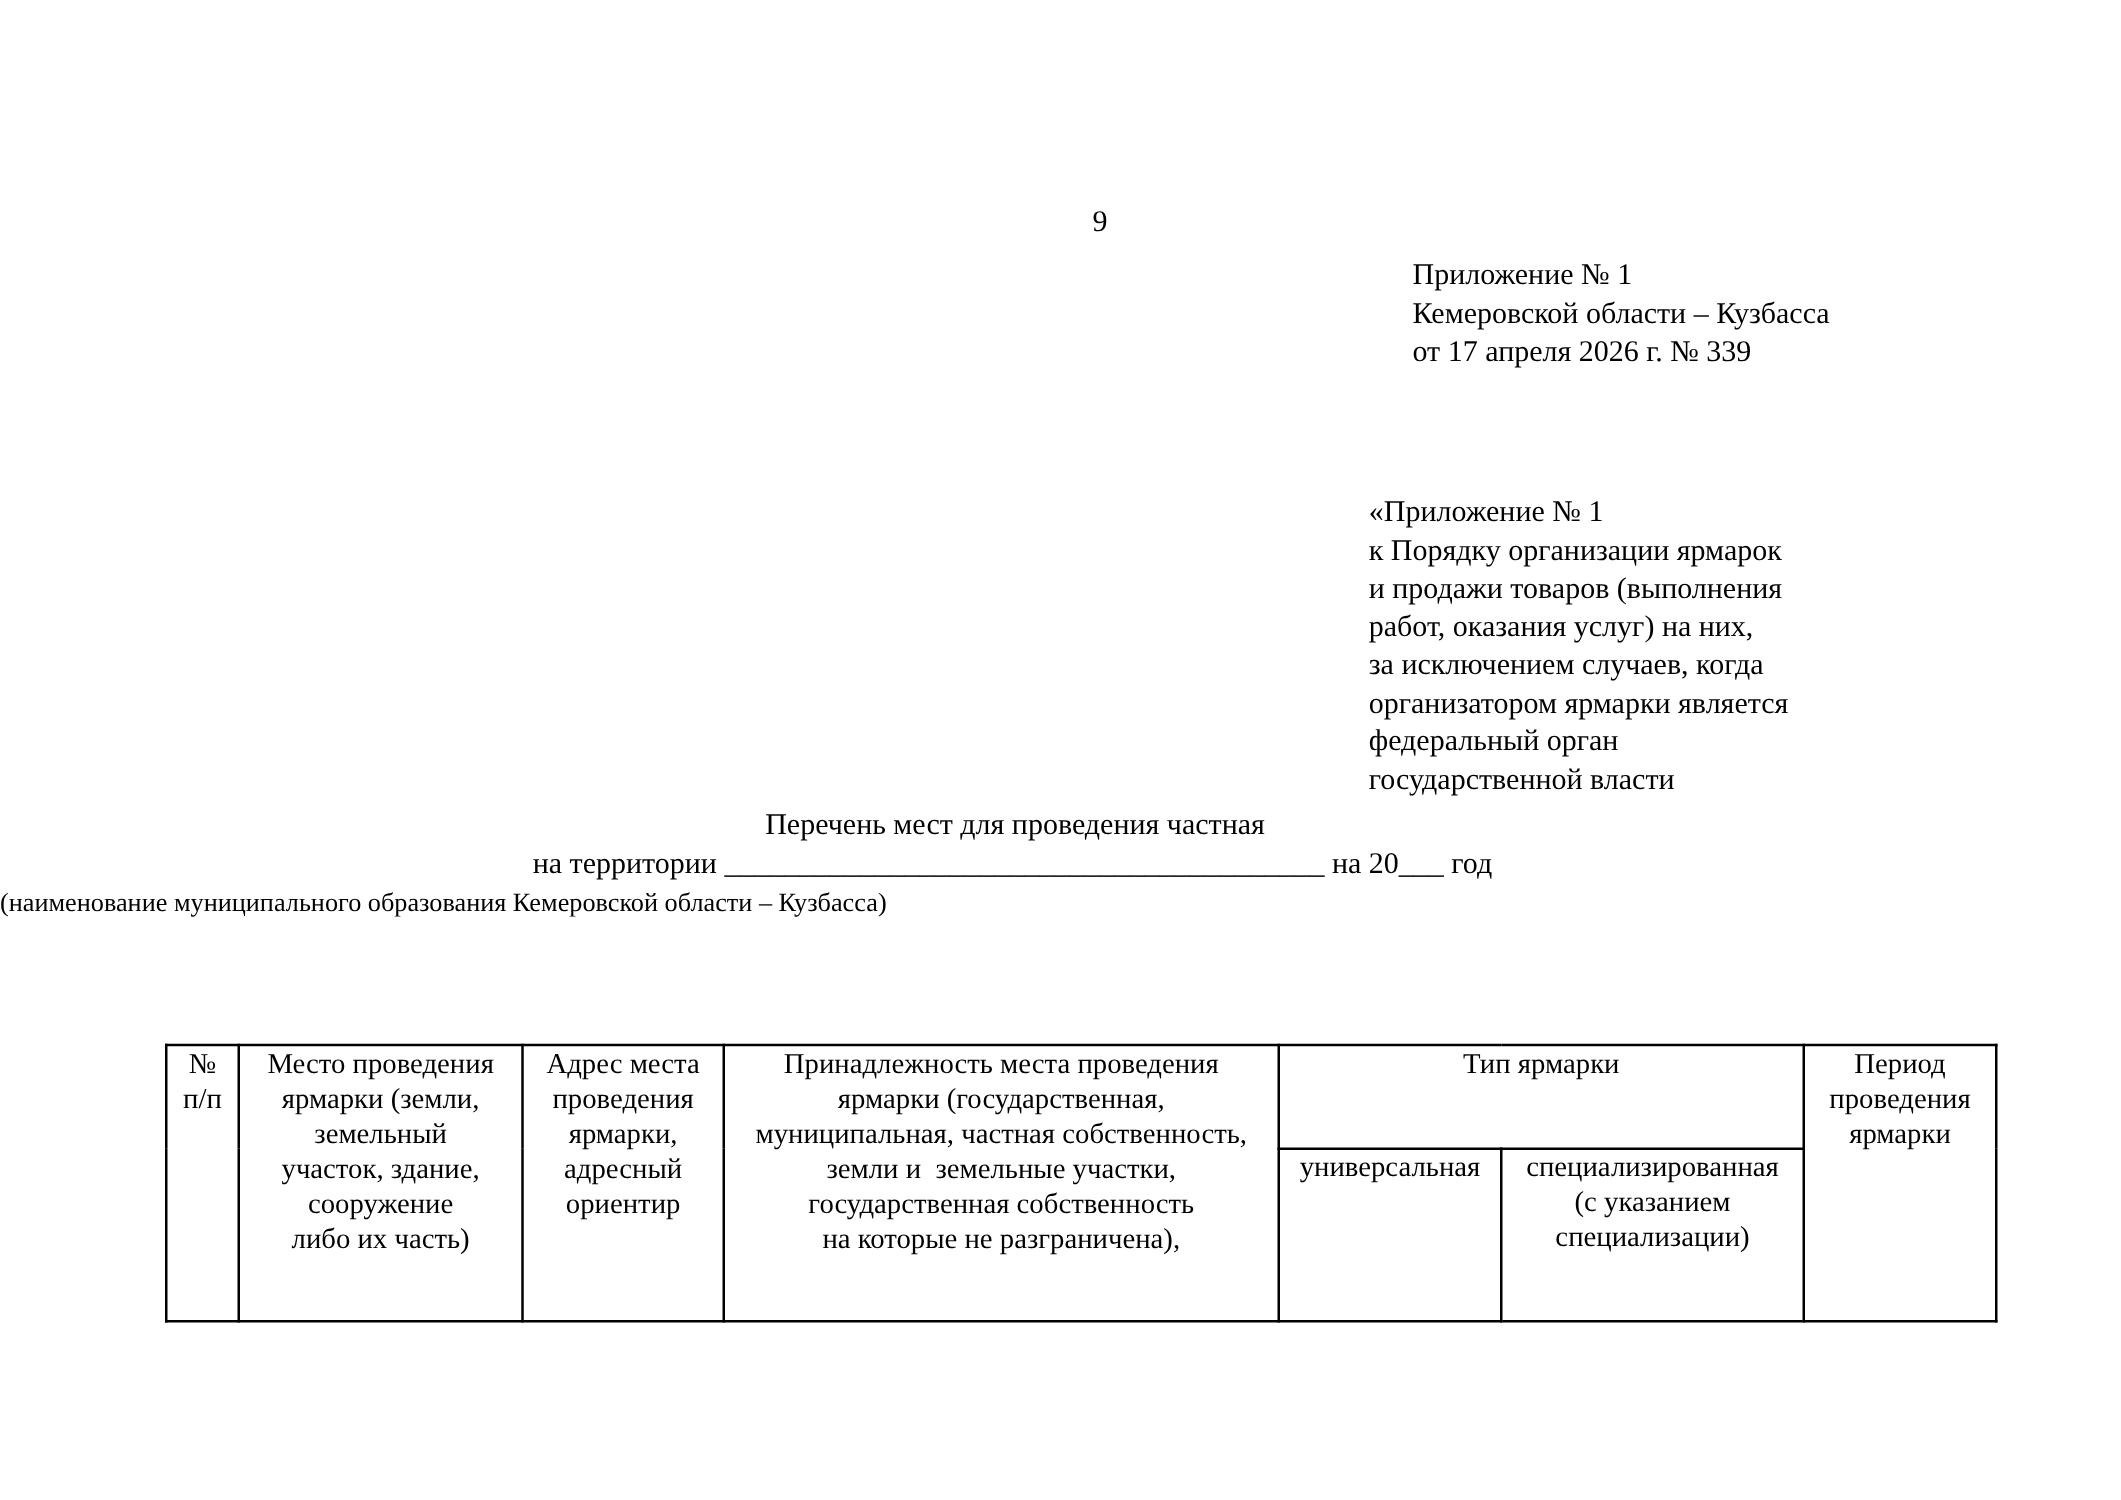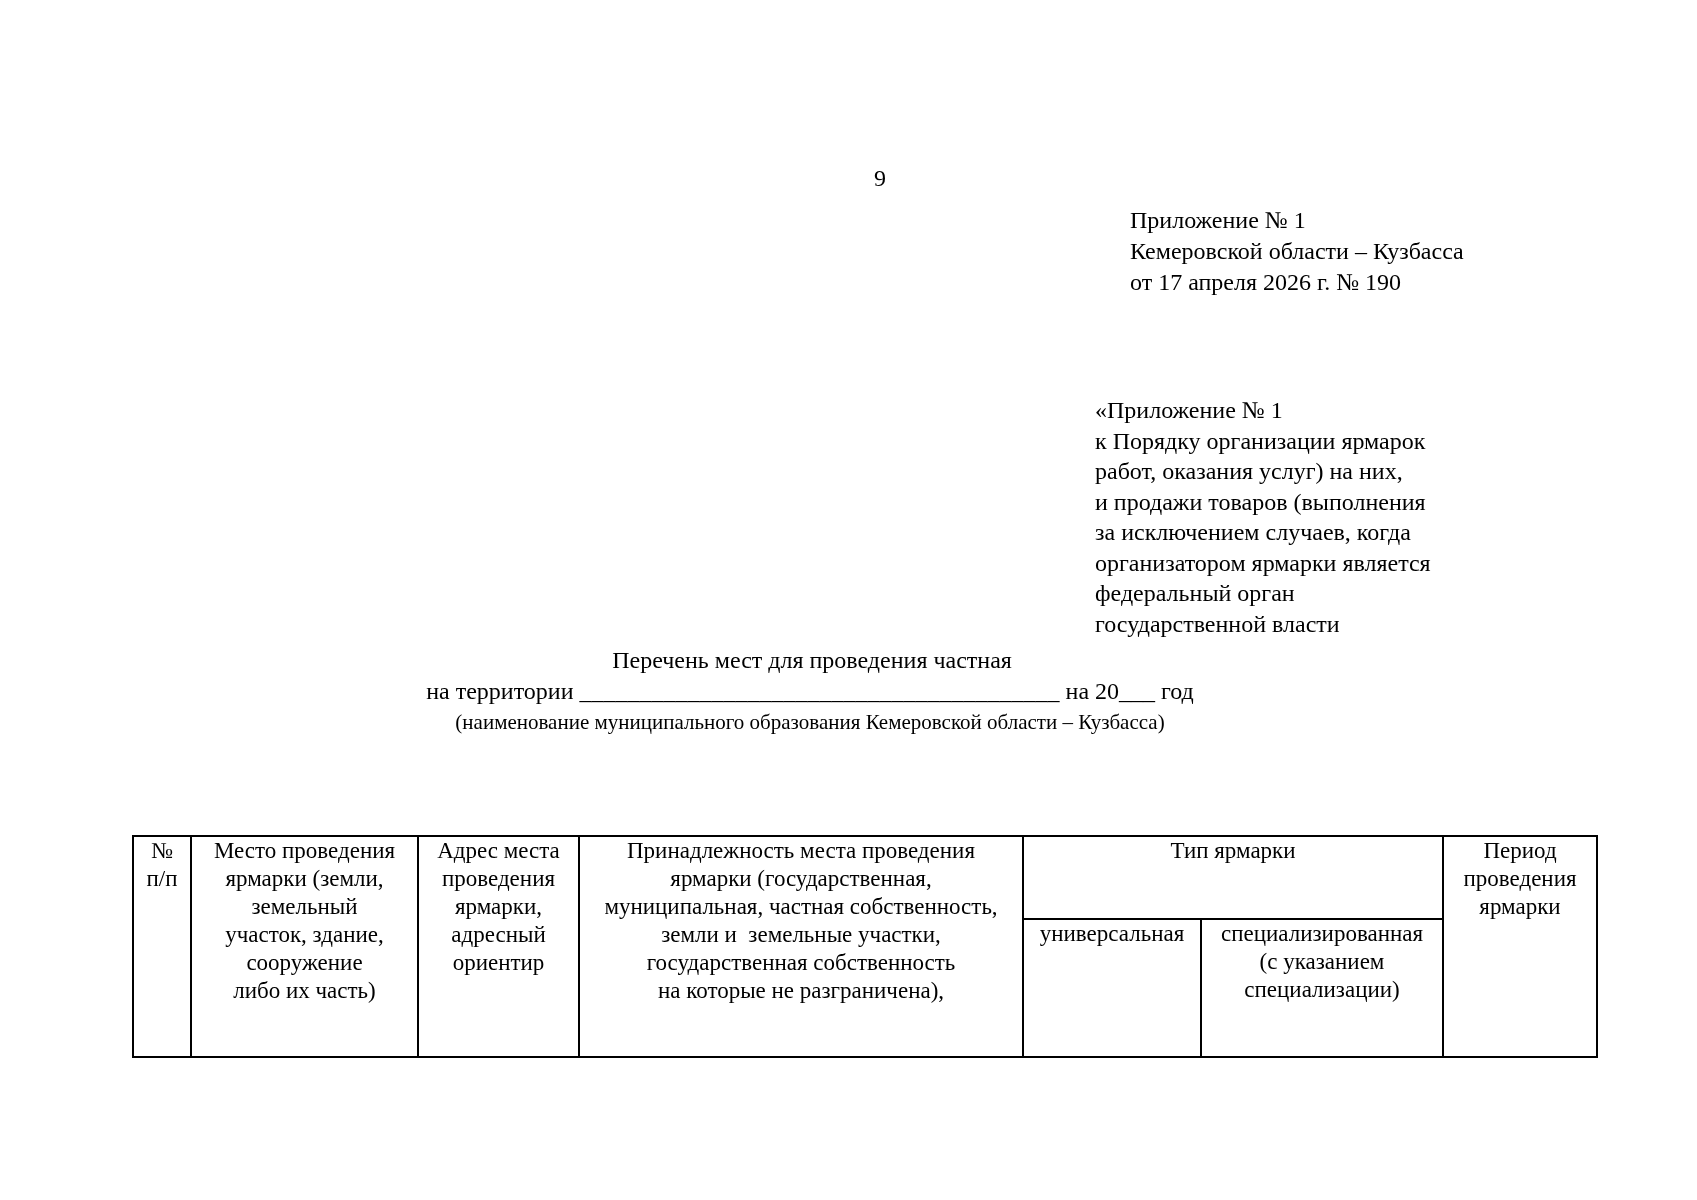--- a/index.html
+++ b/index.html
@@ -30,21 +30,21 @@
     left: 0; top: 645px; width: 1624px;
     text-align: center; font-size: 24px; line-height: 30px;
   }
   .territory-line {
     left: 0; top: 676px; width: 1620px;
     text-align: center; font-size: 24px; line-height: 31px;
     white-space: nowrap;
   }
   .territory-caption {
     left: 0; top: 709px; width: 1620px;
-    text-align: center; font-size: 21px; line-height: 26px;
+    text-align: left; font-size: 21px; line-height: 26px;
   }
 
   .table-wrap { left: 132px; top: 835px; }
   table.fairs-table {
     border-collapse: collapse;
     table-layout: fixed;
     width: 1464px;
   }
   table.fairs-table td {
     border: 2px solid #000000;
@@ -64,28 +64,28 @@
 </head>
 <body>
 
 <div class="page">
 
   <div class="abs page-number">9</div>
 
   <div class="abs ref-block appendix-block">
     <span class="line">Приложение № 1</span>
     <span class="line">Кемеровской области – Кузбасса</span>
-    <span class="line">от 17 апреля 2026 г. № 190</span>
+    <span class="line">от 17 апреля 2026 г. № 339</span>
   </div>
 
   <div class="abs ref-block order-block">
     <span class="line">«Приложение № 1</span>
     <span class="line">к Порядку организации ярмарок</span>
+    <span class="line">и продажи товаров (выполнения</span>
     <span class="line">работ, оказания услуг) на них,</span>
-    <span class="line">и продажи товаров (выполнения</span>
     <span class="line">за исключением случаев, когда</span>
     <span class="line">организатором ярмарки является</span>
     <span class="line">федеральный орган</span>
     <span class="line">государственной власти</span>
   </div>
 
   <div class="abs doc-title">Перечень мест для проведения частная</div>
 
   <div class="abs territory-line">
     <span>на территории</span>

